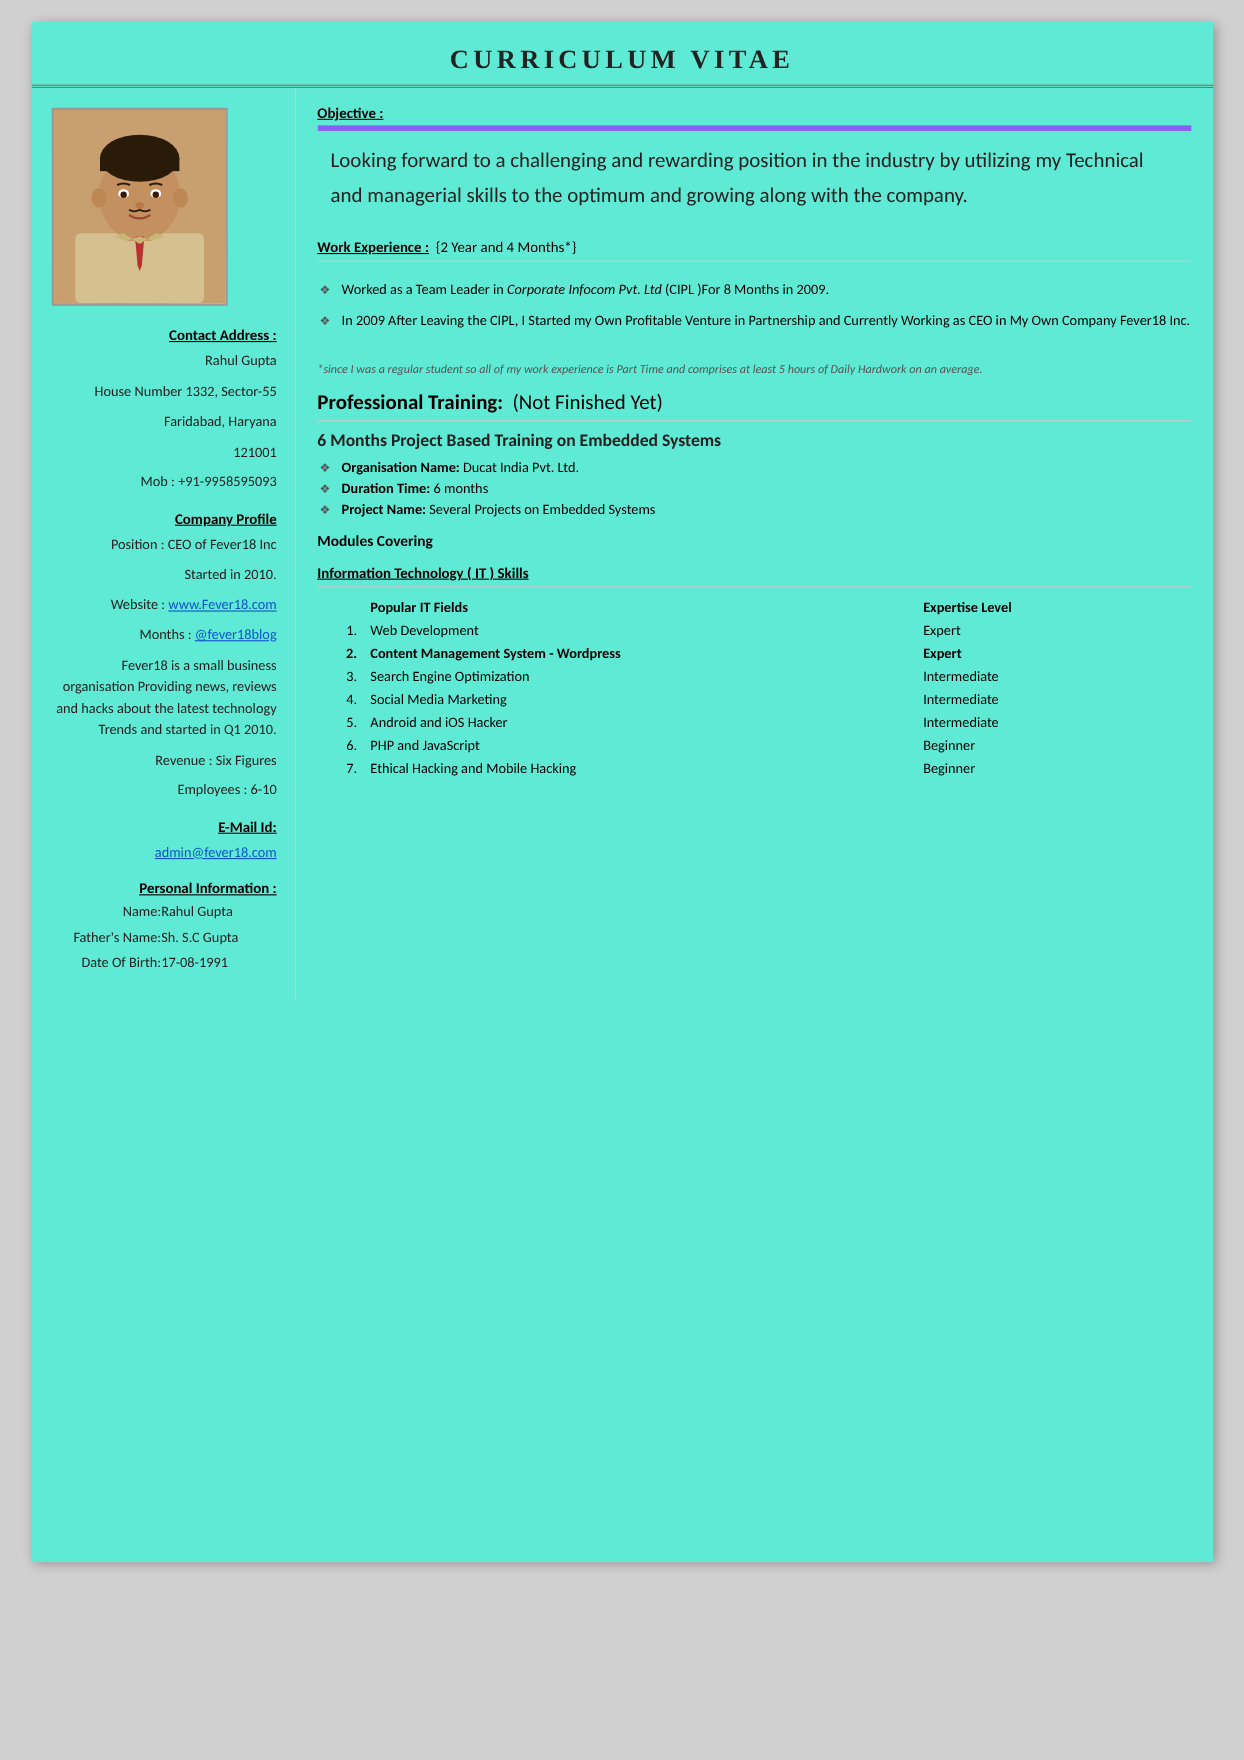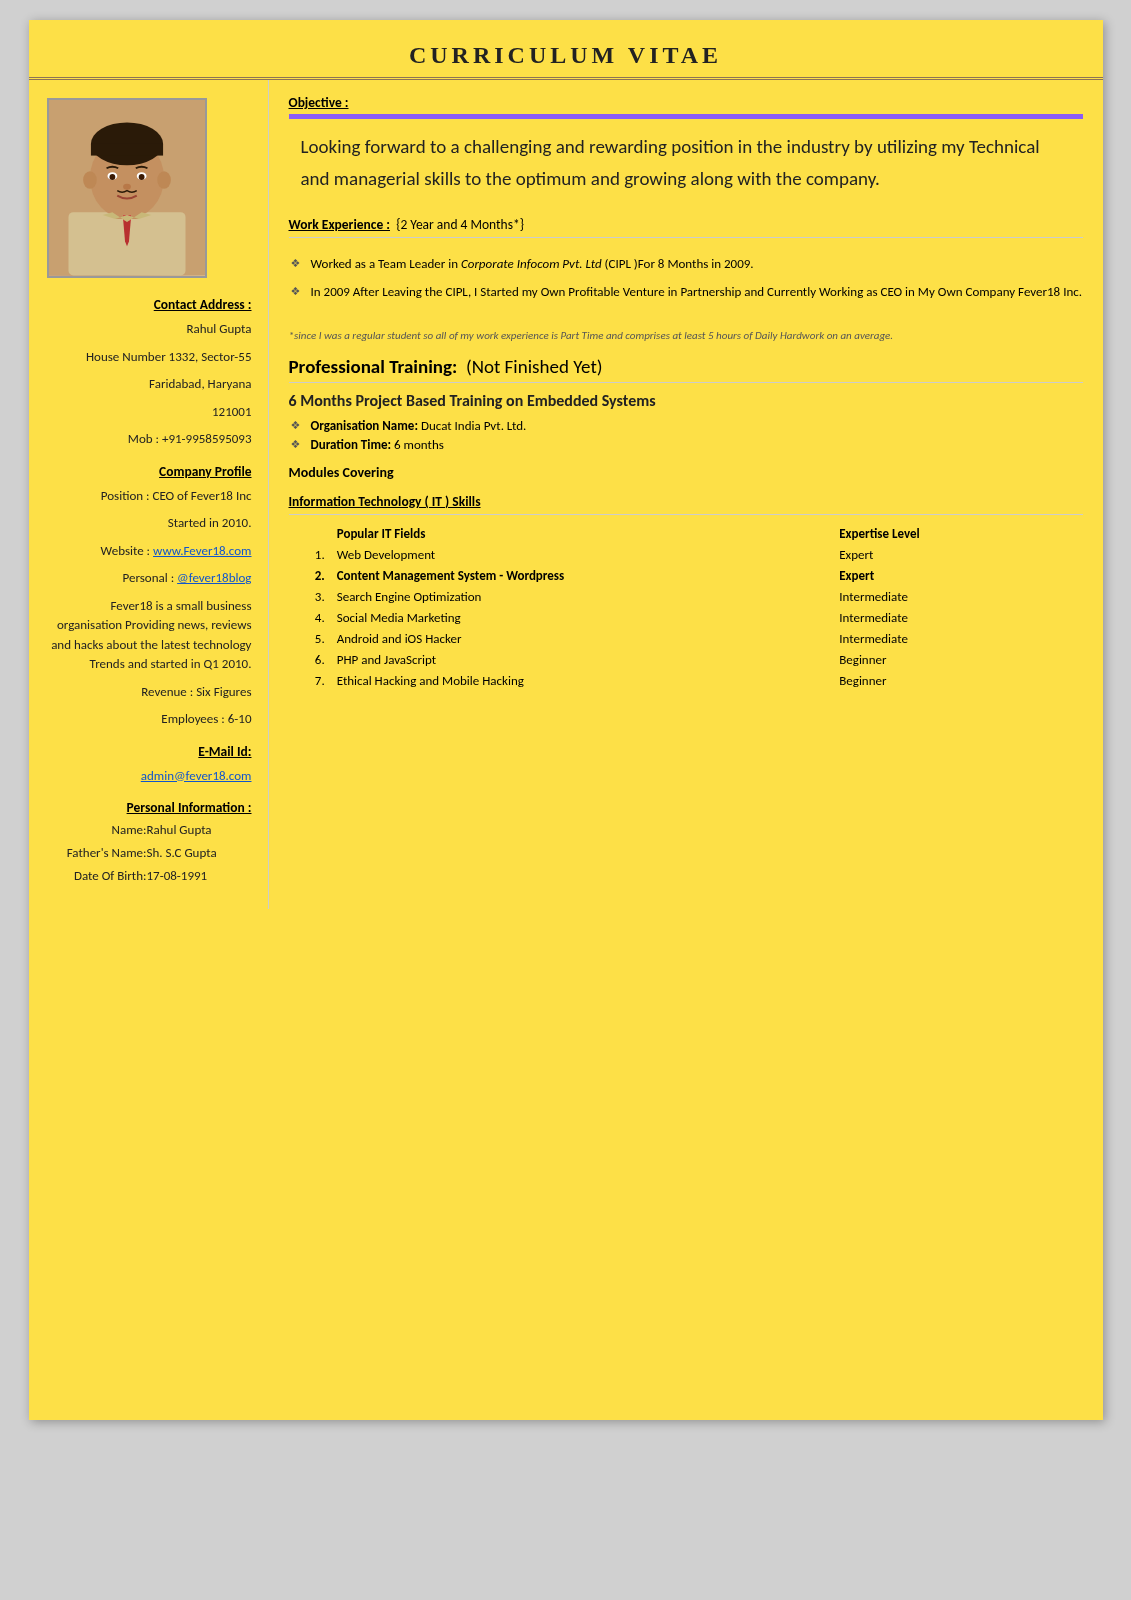--- a/index.html
+++ b/index.html
@@ -6,21 +6,21 @@
     body {
       background: #d0d0d0;
       display: flex;
       justify-content: center;
       align-items: flex-start;
       padding: 20px;
       font-family: 'Calibri', 'Segoe UI', Arial, sans-serif;
       font-size: 13px;
     }
     .page {
-      background: #fde047;
+      background: #5eead4;
       width: 1074px;
       min-height: 1400px;
       padding: 0;
       box-shadow: 2px 2px 10px rgba(0,0,0,0.3);
       position: relative;
     }
     .header {
       text-align: center;
       padding: 22px 0 8px 0;
       border-bottom: 3px double #8B7355;
@@ -289,21 +289,21 @@
       <p>121001</p>
       <p>Mob : +91-9958595093</p>
 
       <div class="section-label">Company  Profile</div>
       <p>Position : CEO of Fever18 Inc</p>
       <p>Started in 2010.</p>
       <p>
         <span>Website : </span><a href="#">www.Fever18.com</a>
       </p>
       <p>
-        <span>Personal : </span><a href="#">@fever18blog</a>
+        <span>Months : </span><a href="#">@fever18blog</a>
       </p>
       <p>Fever18 is a small business organisation Providing news, reviews and hacks about the latest technology Trends and started in Q1 2010.</p>
       <p>Revenue : Six Figures</p>
       <p>Employees : 6-10</p>
 
       <div class="section-label">E-Mail Id:</div>
       <p><a href="mailto:admin@fever18.com">admin@fever18.com</a></p>
 
       <div class="section-label">Personal   Information :</div>
       <div class="personal-info-row">
@@ -341,20 +341,21 @@
 
       <div class="right-section">
         <div class="training-header">
           <strong>Professional Training:</strong>
           <span> &nbsp;</span><span>(Not Finished Yet)</span>
         </div>
         <div class="training-title">6 Months Project Based Training on Embedded Systems</div>
         <ul class="training-list">
           <li><strong>Organisation Name:</strong> Ducat India Pvt. Ltd.</li>
           <li><strong>Duration Time:</strong> 6 months</li>
+          <li><strong>Project Name:</strong>  Several Projects on Embedded Systems</li>
         </ul>
         <div class="modules-title">Modules Covering</div>
       </div>
 
       <div class="right-section">
         <div class="it-skills-header">Information Technology  ( IT ) Skills</div>
         <table class="skills-table">
           <thead>
             <tr>
               <th class="num-col"></th>

